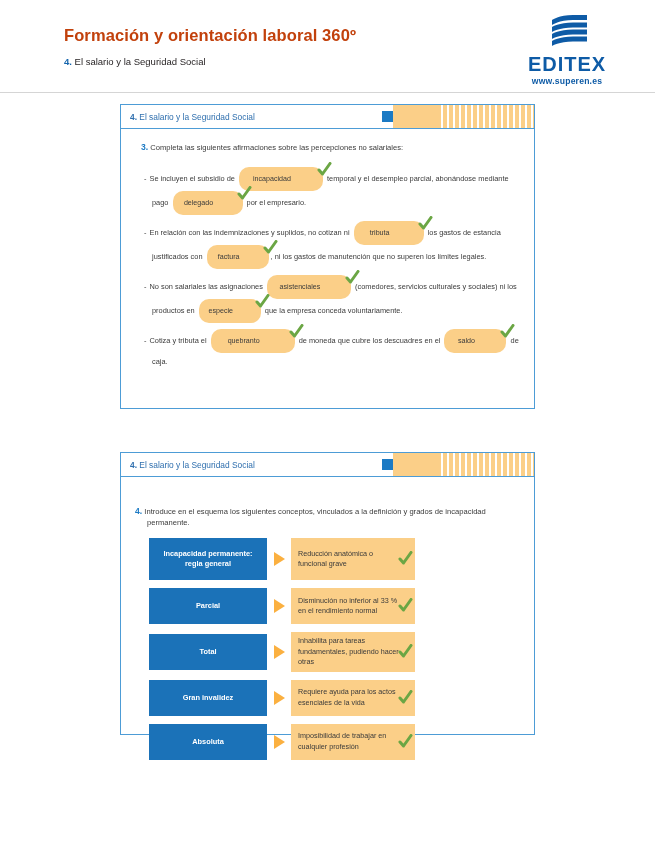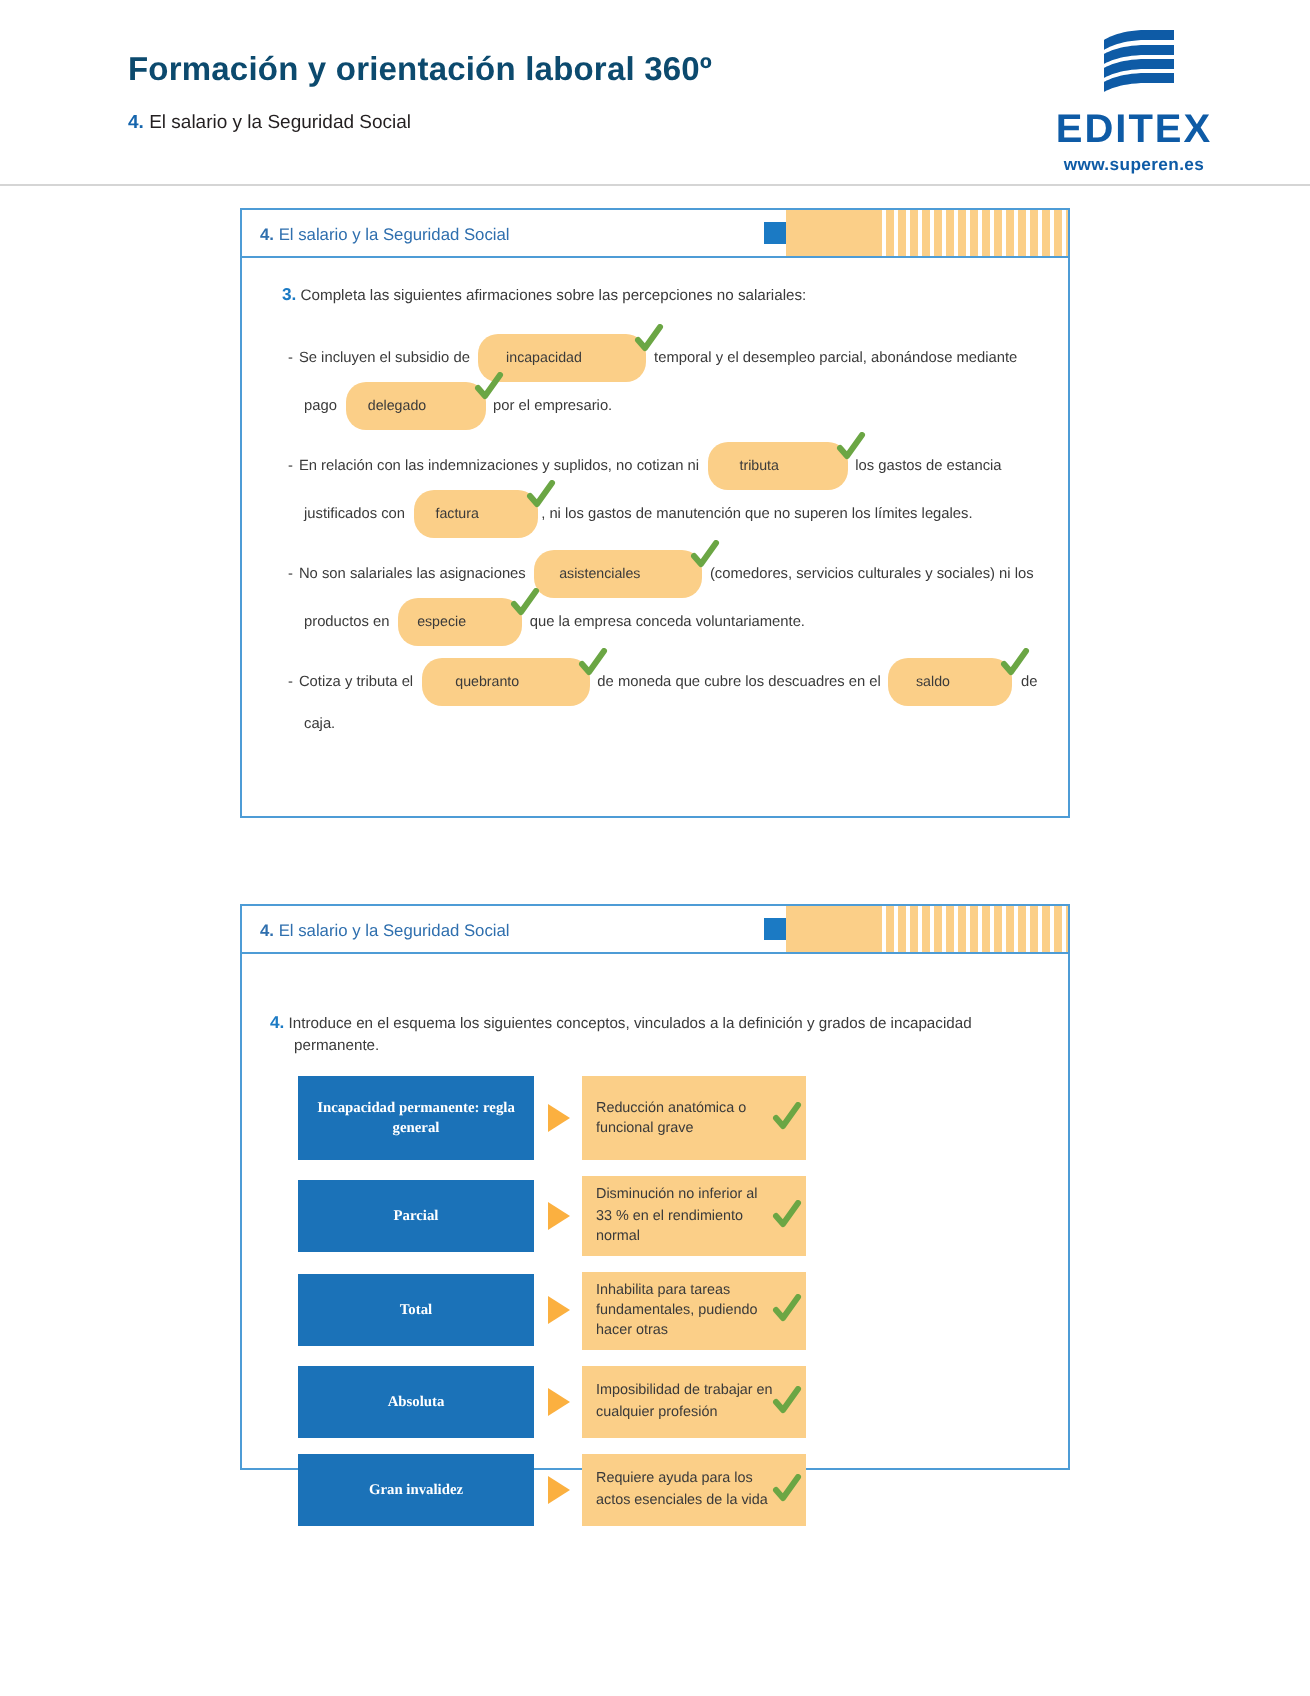--- a/index.html
+++ b/index.html
@@ -19,21 +19,21 @@
   
   .page-header {
     position: relative;
     padding: 26px 0 0 64px;
     height: 74px;
     box-sizing: border-box;
   }
   .doc-title {
     font-size: 16.5px;
     font-weight: bold;
-    color: #0c4a6e;
+    color: #c2410c;
     letter-spacing: .1px;
     margin: 0;
   }
   .doc-subtitle {
     margin-top: 11px;
     font-size: 9.5px;
     color: #231f20;
   }
   .doc-subtitle .num {
     font-weight: bold;
@@ -198,37 +198,36 @@
     color: #ffffff;
     font-size: 7.4px;
     font-weight: bold;
     text-align: center;
     display: flex;
     align-items: center;
     justify-content: center;
     padding: 4px 6px;
     box-sizing: border-box;
     line-height: 1.35;
-    font-family: Liberation Serif, serif;
   }
   .arrow {
     width: 24px;
     display: flex;
     align-items: center;
     justify-content: center;
   }
   .arrow-tri {
     width: 0; height: 0;
     border-top: 7px solid transparent;
     border-bottom: 7px solid transparent;
     border-left: 11px solid #fbb040;
   }
   .def-box {
     position: relative;
-    width: 112px;
+    width: 124px;
     min-height: 36px;
     background: #fbcf88;
     color: #3a3a3a;
     font-size: 7.2px;
     line-height: 1.45;
     display: flex;
     align-items: center;
     padding: 4px 16px 4px 7px;
     box-sizing: border-box;
   }
@@ -394,44 +393,44 @@
           <span>Inhabilita para tareas fundamentales, pudiendo hacer otras</span>
           <span class="check">
               <svg width="15" height="15" viewBox="0 0 15 15">
                 <path d="M2 8 L5.5 12 L13 1.5" stroke="#6ba644" stroke-width="3" fill="none" stroke-linecap="round" stroke-linejoin="round"></path>
               </svg>
             </span>
         </div>
       </div>
 
       <div class="scheme-row">
+        <div class="concept-box">Gran invalidez</div>
+        <div class="arrow">
+            <span class="arrow-tri"></span>
+          </div>
+        <div class="def-box">
+          <span>Requiere ayuda para los actos esenciales de la vida</span>
+          <span class="check">
+              <svg width="15" height="15" viewBox="0 0 15 15">
+                <path d="M2 8 L5.5 12 L13 1.5" stroke="#6ba644" stroke-width="3" fill="none" stroke-linecap="round" stroke-linejoin="round"></path>
+              </svg>
+            </span>
+        </div>
+      </div>
+
+      <div class="scheme-row">
         <div class="concept-box">Absoluta</div>
         <div class="arrow">
             <span class="arrow-tri"></span>
           </div>
         <div class="def-box">
           <span>Imposibilidad de trabajar en cualquier profesión</span>
           <span class="check">
               <svg width="15" height="15" viewBox="0 0 15 15">
                 <path d="M2 8 L5.5 12 L13 1.5" stroke="#6ba644" stroke-width="3" fill="none" stroke-linecap="round" stroke-linejoin="round"></path>
               </svg>
             </span>
         </div>
       </div>
 
-      <div class="scheme-row">
-        <div class="concept-box">Gran invalidez</div>
-        <div class="arrow">
-            <span class="arrow-tri"></span>
-          </div>
-        <div class="def-box">
-          <span>Requiere ayuda para los actos esenciales de la vida</span>
-          <span class="check">
-              <svg width="15" height="15" viewBox="0 0 15 15">
-                <path d="M2 8 L5.5 12 L13 1.5" stroke="#6ba644" stroke-width="3" fill="none" stroke-linecap="round" stroke-linejoin="round"></path>
-              </svg>
-            </span>
-        </div>
-      </div>
-
     </div>
   </div>
 </div>
 
 </body></html>

